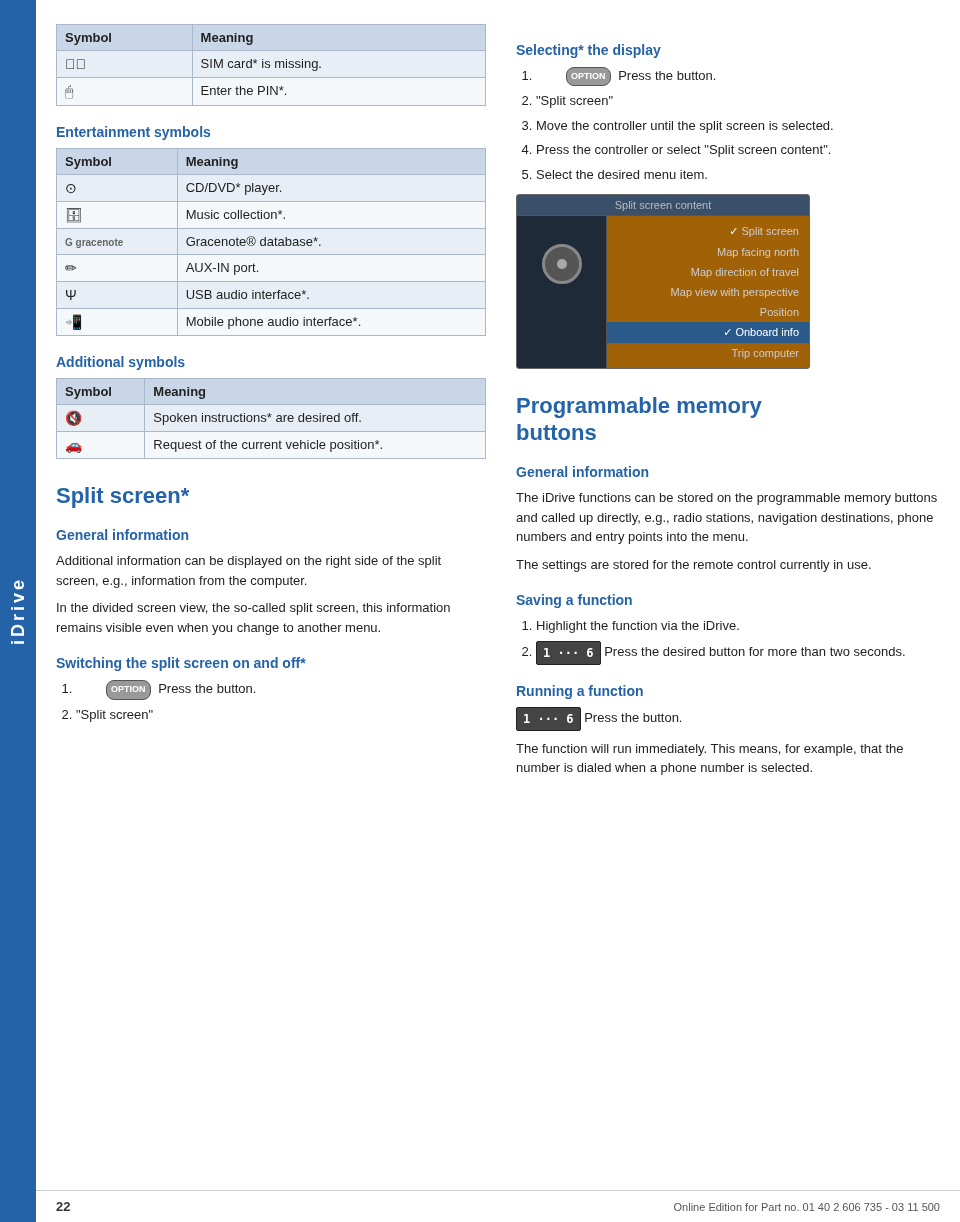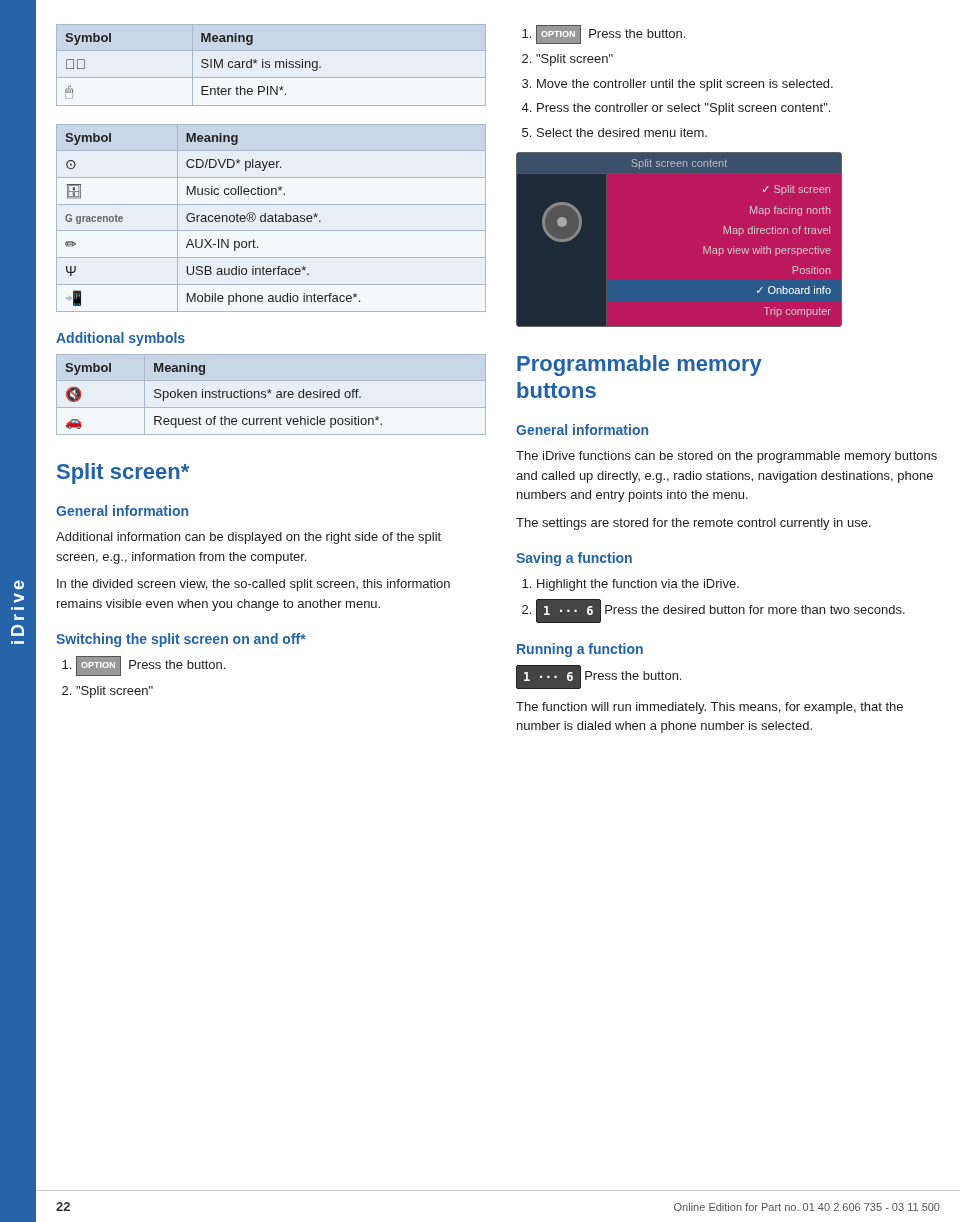--- a/index.html
+++ b/index.html
@@ -113,45 +113,46 @@
       margin-bottom: 5px;
     }
 
     .btn-option {
       background: #999;
       color: #fff;
       font-size: 9px;
       font-weight: bold;
       padding: 2px 4px;
       border: 1px solid #555;
-      border-radius: 0;
+      border-radius: 8px;
       display: inline-block;
       vertical-align: middle;
       margin-right: 4px;
+      margin-left: 30px;
     }
 
     .btn-memory {
       display: inline-block;
       background: #444;
       color: #fff;
       font-size: 12px;
       font-weight: bold;
       padding: 2px 6px;
       border-radius: 2px;
       vertical-align: middle;
       border: 1px solid #222;
       font-family: monospace;
     }
 
     
     .screenshot-box {
       border: 1px solid #666;
-      background: #be185d;
+      background: #a16207;
       color: #ddd;
-      width: 326px;
+      width: 294px;
       margin: 10px 0;
       font-size: 12px;
       border-radius: 3px;
       overflow: hidden;
     }
     .screenshot-title {
       background: #3a4f6a;
       color: #bbb;
       padding: 4px 10px;
       font-size: 11px;
@@ -235,20 +236,21 @@
           <td><span class="sym">⊘⃠</span></td>
           <td>SIM card* is missing.</td>
         </tr>
         <tr>
           <td><span class="sym">🖱</span></td>
           <td>Enter the PIN*.</td>
         </tr>
       </tbody>
     </table>
 
+    <div class="section-heading">Entertainment symbols</div>
     <table>
       <thead>
         <tr>
           <th>Symbol</th>
           <th>Meaning</th>
         </tr>
       </thead>
       <tbody>
         <tr>
           <td><span class="sym">⊙</span></td>
@@ -311,20 +313,21 @@
       </li>
       <li>
         <span>"Split screen"</span>
       </li>
     </ol>
 
   </div>
 
   <div class="right-col">
 
+    <div class="section-heading">Selecting* the display</div>
     <ol>
       <li>
         <span class="btn-option">OPTION</span>
         <span>Press the button.</span>
       </li>
       <li>
         <span>"Split screen"</span>
       </li>
       <li>
         <span>Move the controller until the split screen is selected.</span>

